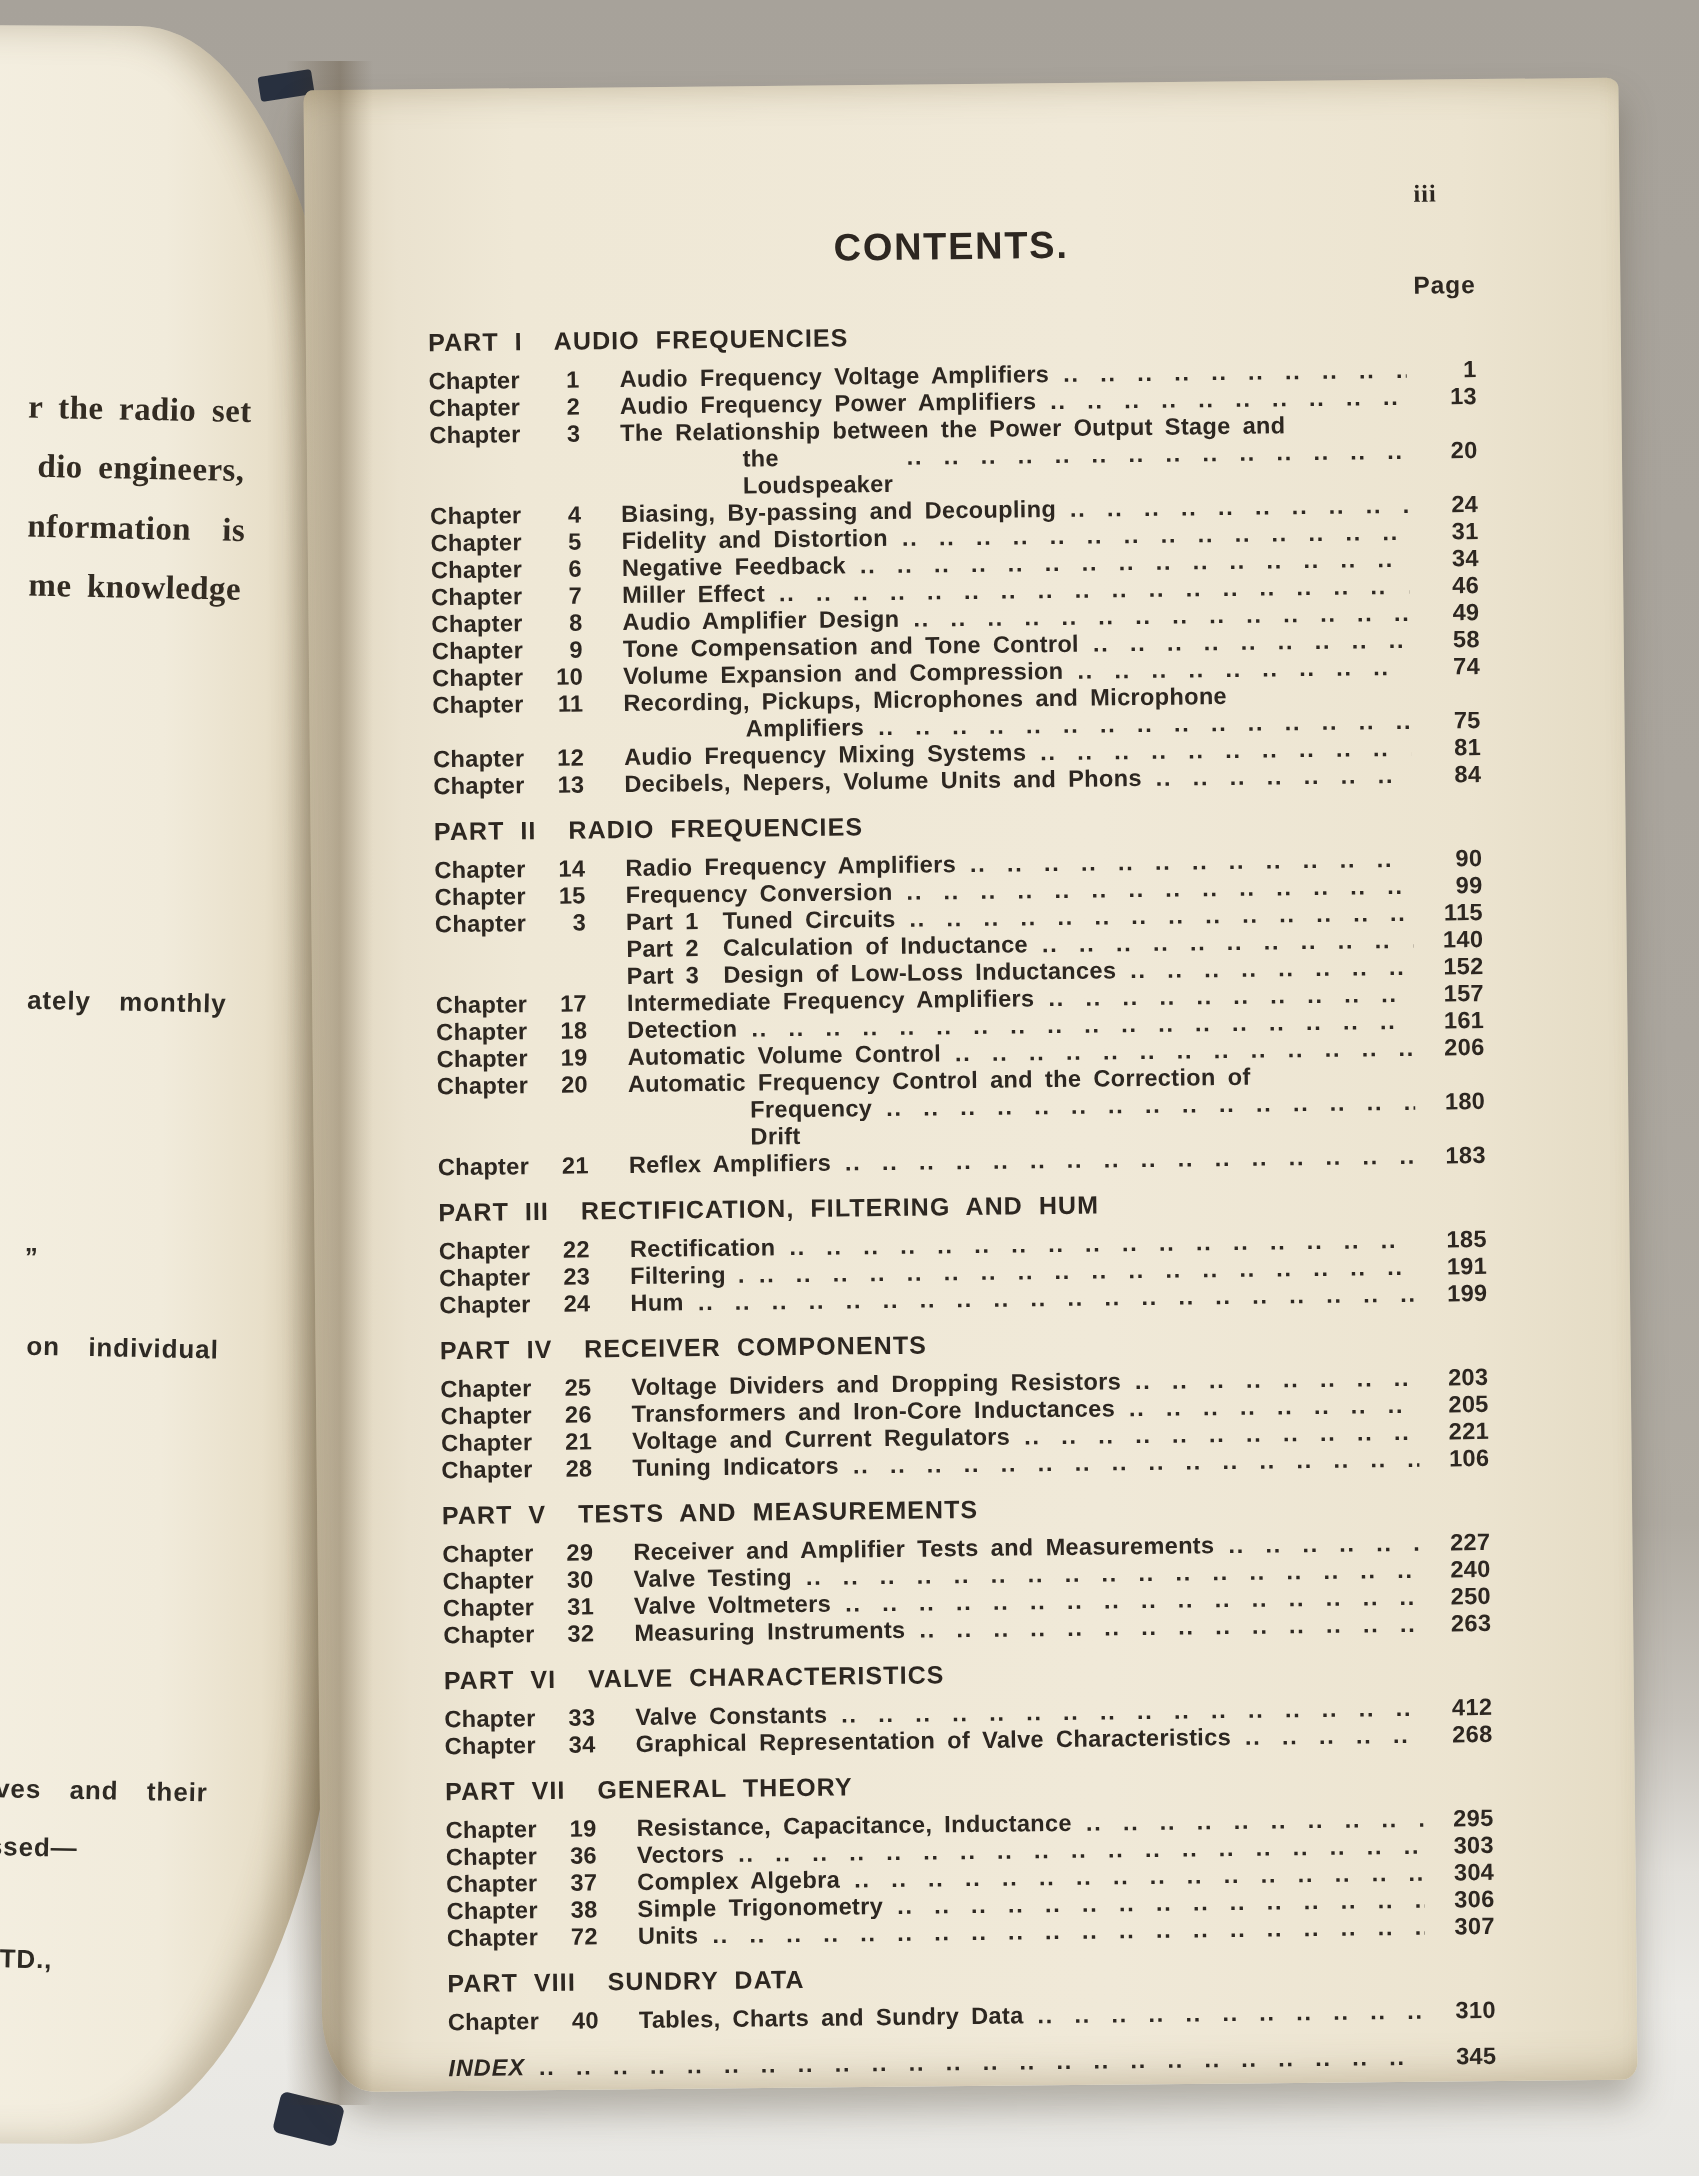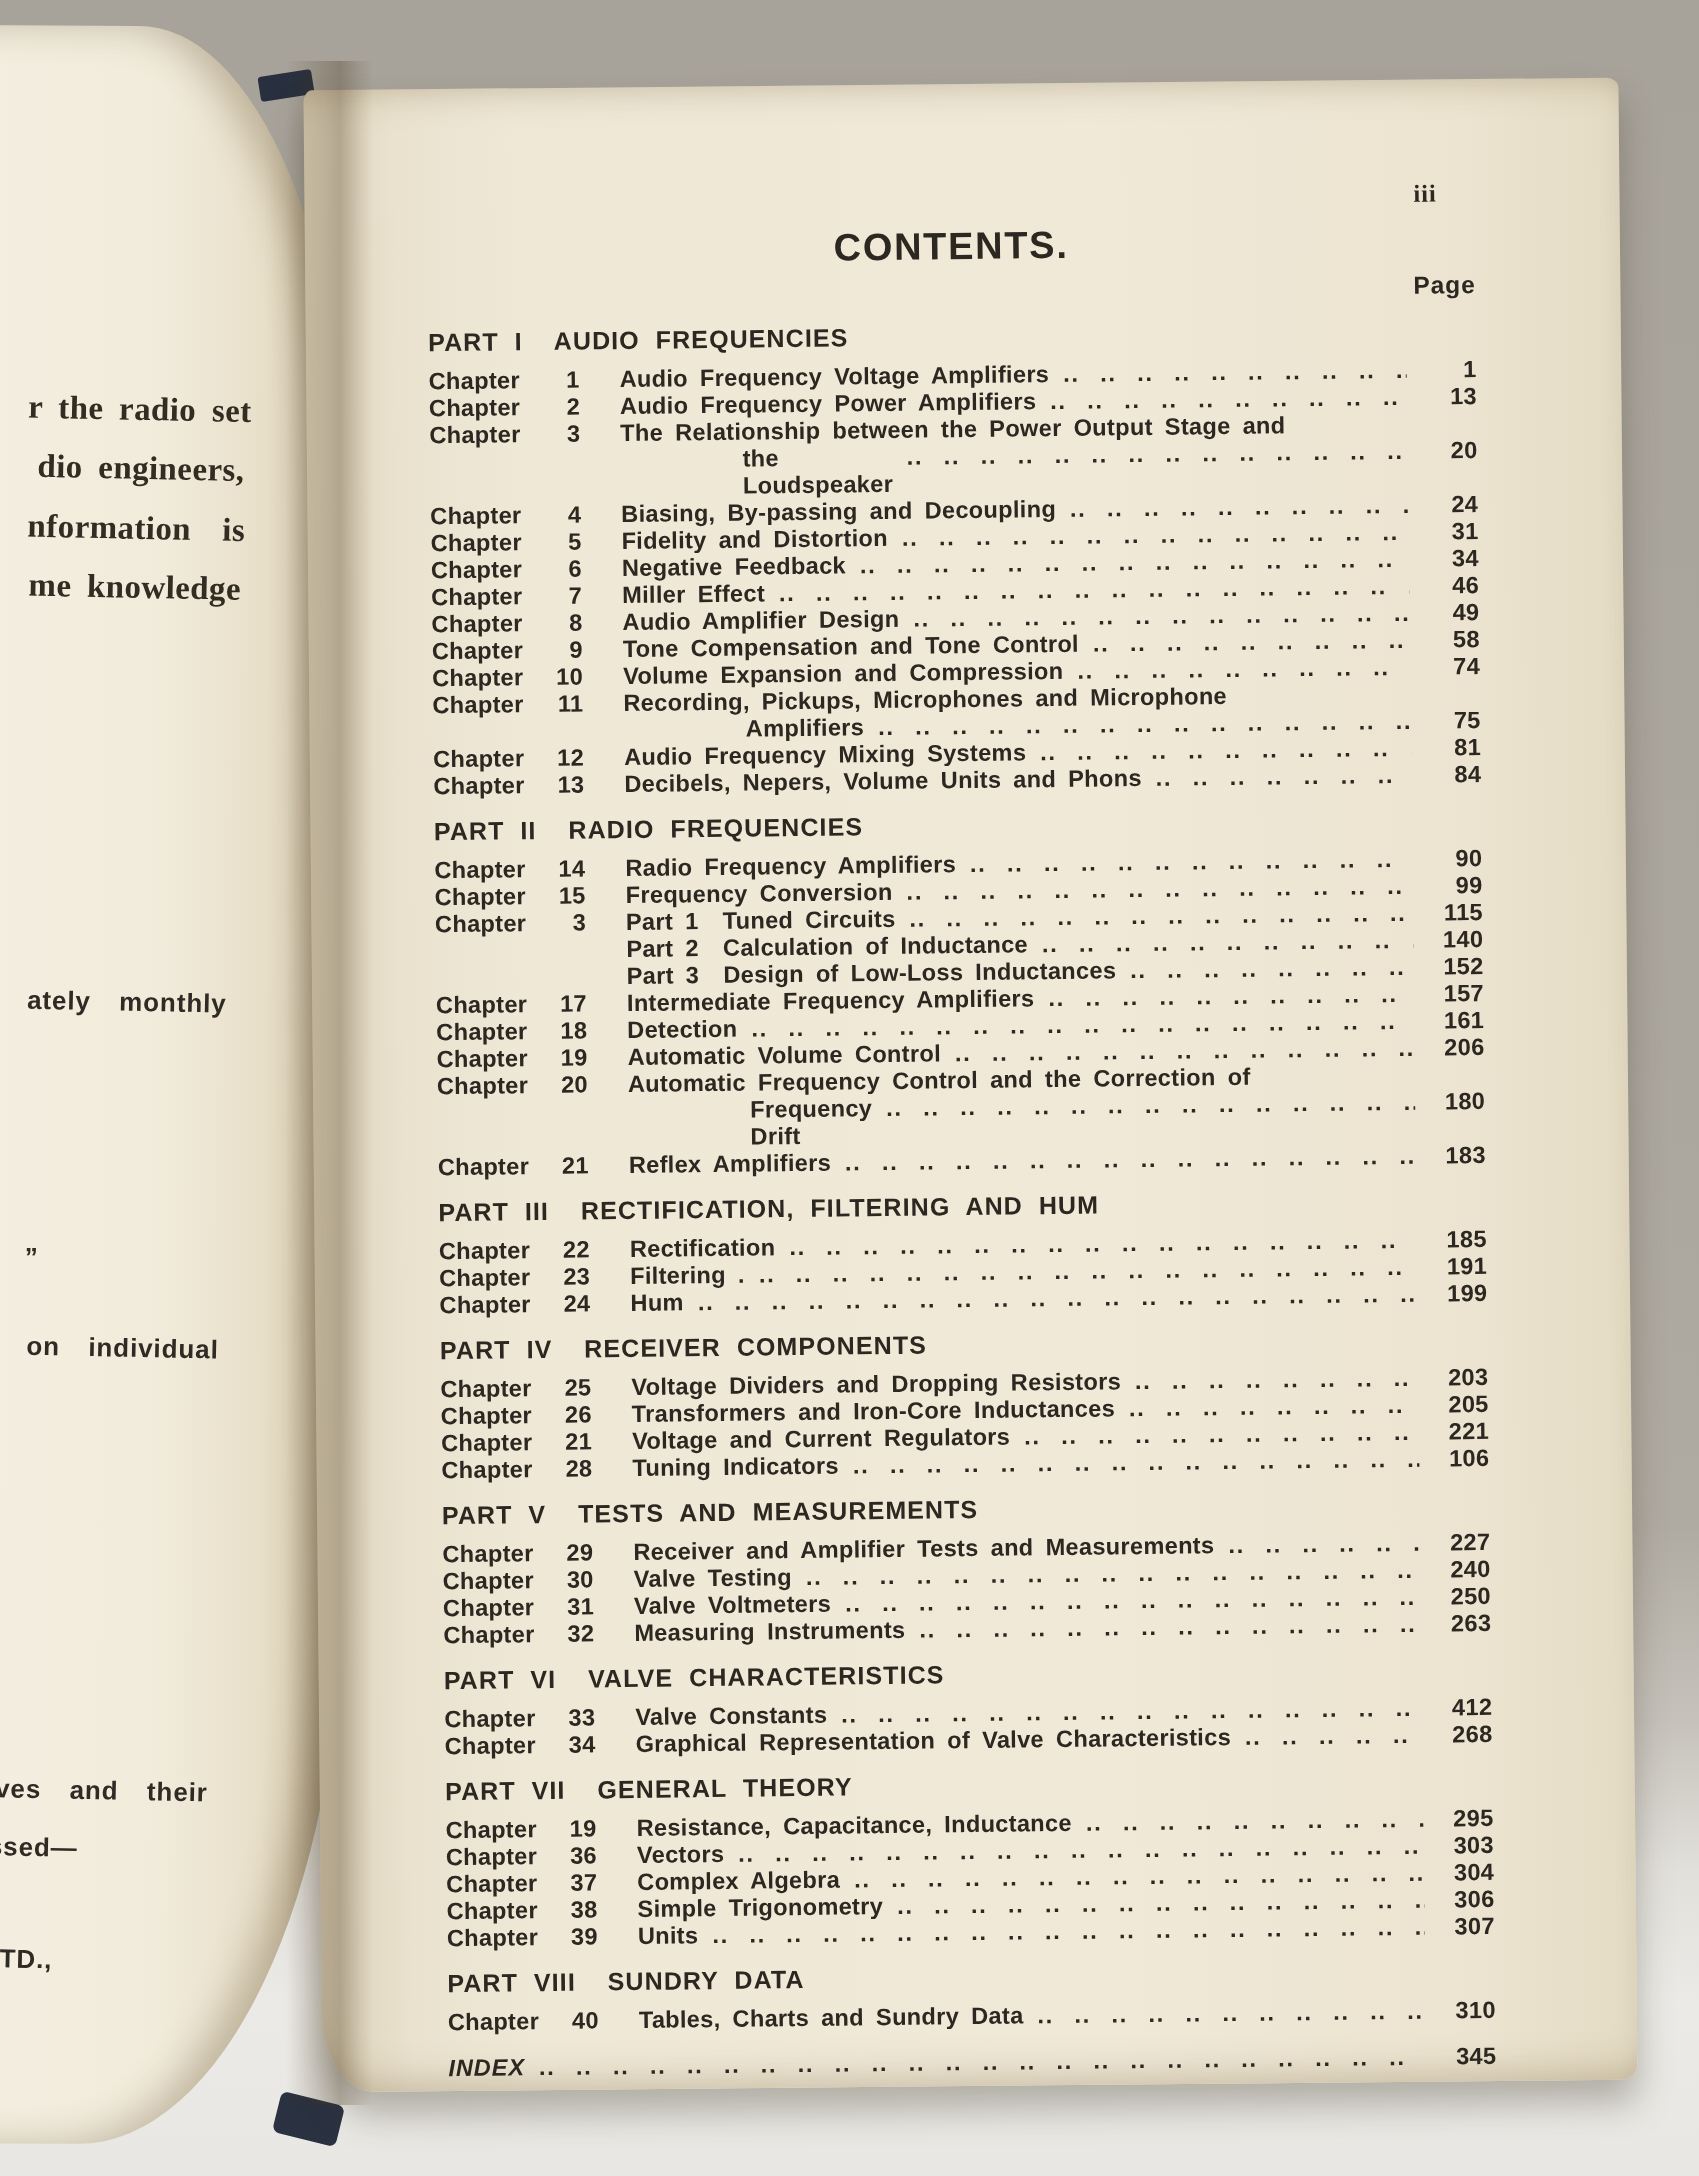--- a/index.html
+++ b/index.html
@@ -379,21 +379,21 @@
           </div>
           <div class="toc-row">
             <span class="c-word">Chapter</span>
             <span class="c-num">38</span>
             <span class="c-title">Simple Trigonometry</span>
             <span class="leader"> ..  ..  ..  ..  ..  ..  ..  ..  ..  ..  ..  ..  ..  ..  ..  ..  ..  ..  ..  ..  ..  ..  ..  ..  ..  ..  ..  ..  ..  ..  ..  ..  ..  ..  ..  ..  ..  ..  ..  .. </span>
             <span class="pageno">306</span>
           </div>
           <div class="toc-row">
             <span class="c-word">Chapter</span>
-            <span class="c-num">39</span>
+            <span class="c-num">72</span>
             <span class="c-title">Units</span>
             <span class="leader"> ..  ..  ..  ..  ..  ..  ..  ..  ..  ..  ..  ..  ..  ..  ..  ..  ..  ..  ..  ..  ..  ..  ..  ..  ..  ..  ..  ..  ..  ..  ..  ..  ..  ..  ..  ..  ..  ..  ..  .. </span>
             <span class="pageno">307</span>
           </div>
           <div class="part-heading">PART VIII  SUNDRY DATA</div>
           <div class="toc-row">
             <span class="c-word">Chapter</span>
             <span class="c-num">40</span>
             <span class="c-title">Tables, Charts and Sundry Data</span>
             <span class="leader"> ..  ..  ..  ..  ..  ..  ..  ..  ..  ..  ..  ..  ..  ..  ..  ..  ..  ..  ..  ..  ..  ..  ..  ..  ..  ..  ..  ..  ..  ..  ..  ..  ..  ..  ..  ..  ..  ..  ..  .. </span>

